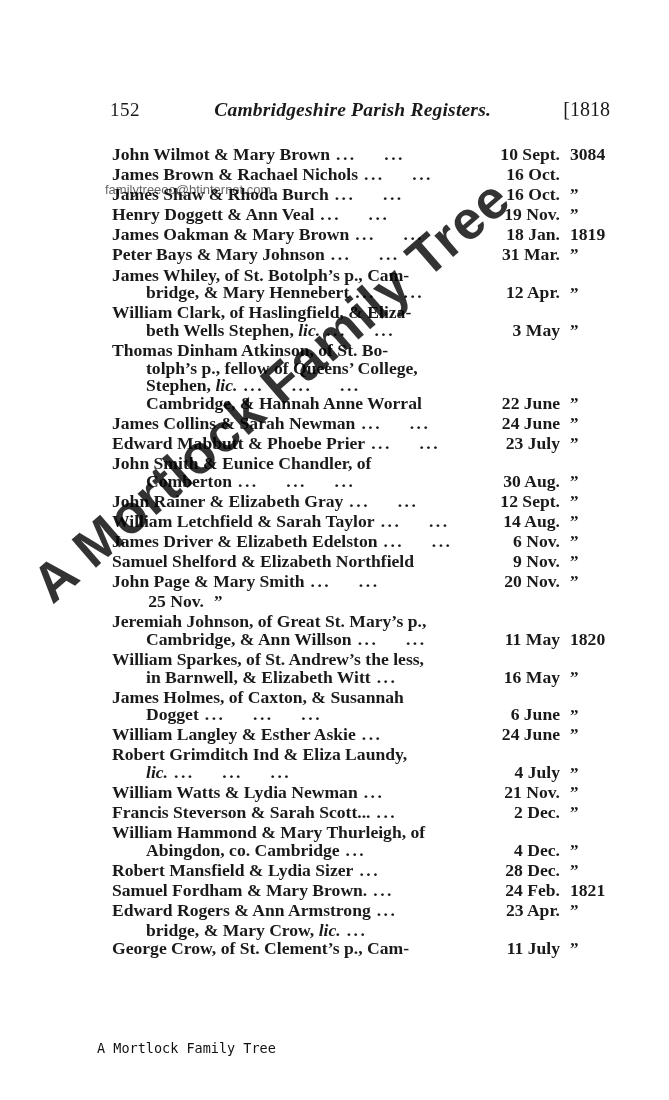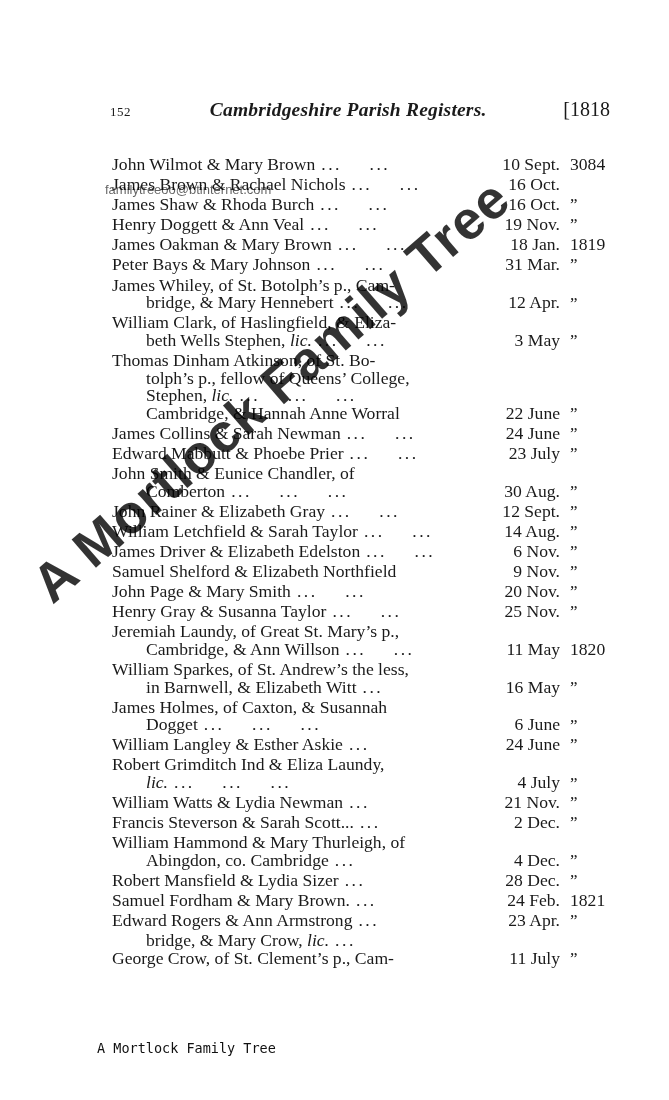--- a/index.html
+++ b/index.html
@@ -27,45 +27,46 @@
     top: 98px;
     left: 110px;
     width: 500px;
     display: flex;
     align-items: baseline;
     justify-content: space-between;
     font-size: 19px;
   }
   .folio {
     font-family: "Liberation Serif", serif;
-    font-size: 13px;
+    font-size: 19px;
     letter-spacing: 0.5px;
   }
   .header-title {
     font-style: italic;
     font-weight: bold;
     font-size: 19.5px;
     letter-spacing: 0.2px;
     margin-left: 14px;
     margin-right: 12px;
     white-space: nowrap;
   }
   .header-year {
     font-size: 20px;
     white-space: nowrap;
   }
 
   
   .entries {
     position: absolute;
-    top: 156px;
+    top: 146px;
     left: 112px;
     width: 500px;
     font-size: 17.6px;
     line-height: 1.0;
+    font-weight: bold;
   }
   .row {
     display: flex;
     align-items: flex-start;
     margin-bottom: 2.5px;
   }
   .names {
     flex: 0 0 352px;
     width: 352px;
     position: relative;
@@ -270,29 +271,26 @@
         <div class="year ditto">”</div>
       </div>
       <div class="row">
         <div class="names">
           <span class="nameline">John Page &amp; Mary Smith<span class="leaders">...&nbsp;&nbsp;&nbsp;&nbsp;...</span></span>
         </div>
         <div class="date">20 Nov.</div>
         <div class="year ditto">”</div>
       </div>
       <div class="row">
-        <div class="names">
-          <span class="nameline">Henry Gray &amp; Susanna Taylor<span class="leaders">...&nbsp;&nbsp;&nbsp;&nbsp;...</span></span>
-        </div>
         <div class="date">25 Nov.</div>
         <div class="year ditto">”</div>
       </div>
       <div class="row multi">
         <div class="names">
-          <span class="nameline">Jeremiah Laundy, of Great St. Mary’s p.,</span>
+          <span class="nameline">Jeremiah Johnson, of Great St. Mary’s p.,</span>
           <span class="nameline indent">Cambridge, &amp; Ann Willson<span class="leaders">...&nbsp;&nbsp;&nbsp;&nbsp;...</span></span>
         </div>
         <div class="date">11 May</div>
         <div class="year">1820</div>
       </div>
       <div class="row multi">
         <div class="names">
           <span class="nameline">William Sparkes, of St. Andrew’s the less,</span>
           <span class="nameline indent">in Barnwell, &amp; Elizabeth Witt<span class="leaders">...</span></span>
         </div>

